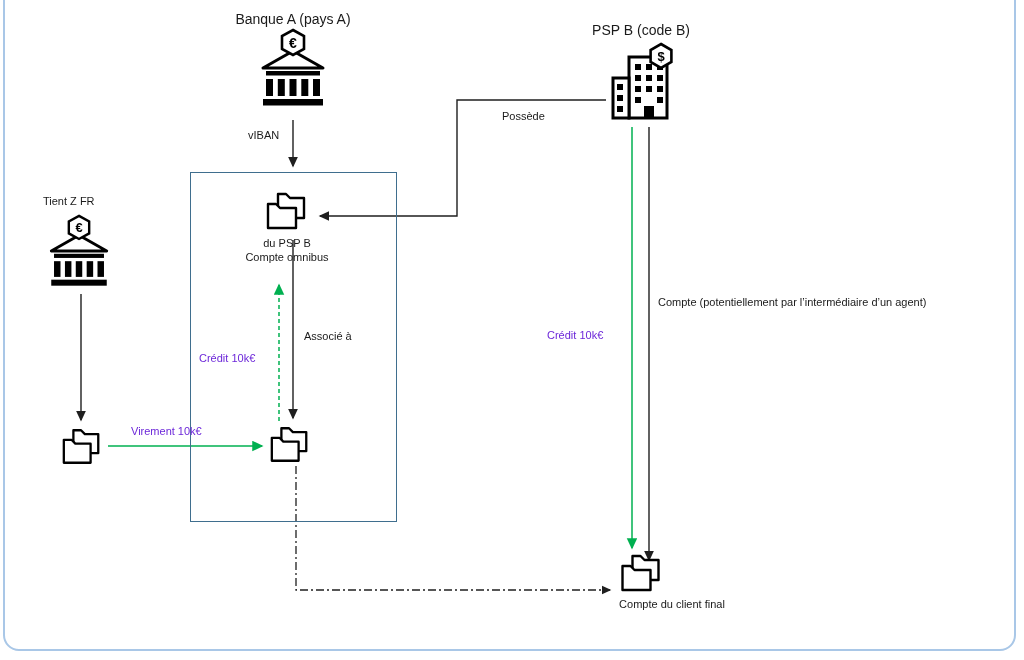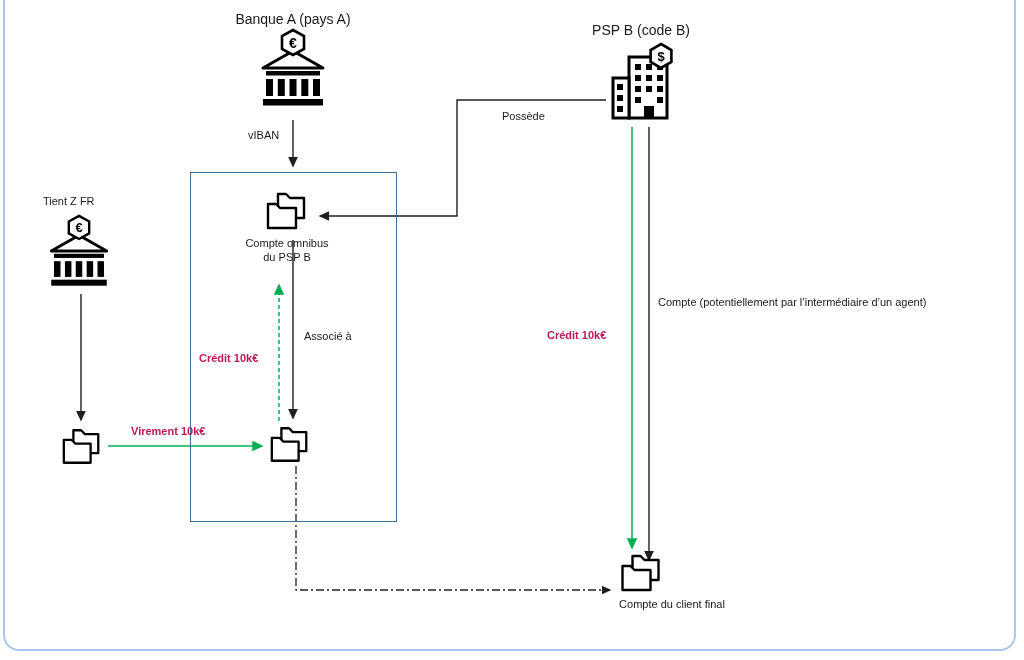--- a/index.html
+++ b/index.html
@@ -2,21 +2,21 @@
 <html><head>
 <meta charset="utf-8">
 <style>
   html,body{margin:0;padding:0;background:#fff;}
   #canvas{position:relative;width:1024px;height:660px;overflow:hidden;background:#fff;
           font-family:"Liberation Sans",sans-serif;}
   #frame{position:absolute;inset:-16px 8px 9px 3px;border:2px solid #a9c7e7;border-radius:16px;
          pointer-events:none;}
   .lbl{position:absolute;font-size:11px;line-height:1.28;color:#1a1a1a;white-space:nowrap;}
   .center{text-align:center;}
-  .green{color:#be185d;font-weight:bold;}
+  .green{color:#6d28d9;}
   .sq{text-decoration:underline;text-decoration-style:wavy;text-decoration-color:#e03c31;
       text-decoration-thickness:1px;text-underline-offset:3px;}
   #wires{position:absolute;left:0;top:0;pointer-events:none;}
   .icon{position:absolute;}
   #omnibus-box{position:absolute;left:190px;top:172px;width:205px;height:348px;
                border:1px solid #3f6e8e;background:transparent;}
 </style>
 </head>
 <body>
 
@@ -109,22 +109,22 @@
     </svg>
   <svg class="icon" style="left:618px;top:552px" width="47" height="42" viewBox="0 0 46 42">
       <use href="#ic-folder"></use>
     </svg>
 
   <div class="lbl center" style="left:225px;top:11px;width:136px;font-size:14px">Banque A (pays A)</div>
   <div class="lbl center" style="left:578px;top:22px;width:126px;font-size:14px">PSP B (code B)</div>
   <div class="lbl" style="left:43px;top:194px">Tient Z FR</div>
 
   <div class="lbl center" style="left:207px;top:236px;width:160px">
+    <span style="display:block">du PSP B</span>
     <span style="display:block">Compte omnibus</span>
-    <span style="display:block">du PSP B</span>
   </div>
 
 
   <div class="lbl center" style="left:592px;top:597px;width:160px">Compte du client final</div>
 
   <div class="lbl" style="left:248px;top:128px">vIBAN</div>
   <div class="lbl" style="left:502px;top:109px">Possède</div>
   <div class="lbl" style="left:304px;top:329px">Associé à</div>
   <div class="lbl green" style="left:199px;top:351px">Crédit 10k€</div>
   <div class="lbl green" style="left:131px;top:424px">Virement 10k€</div>

